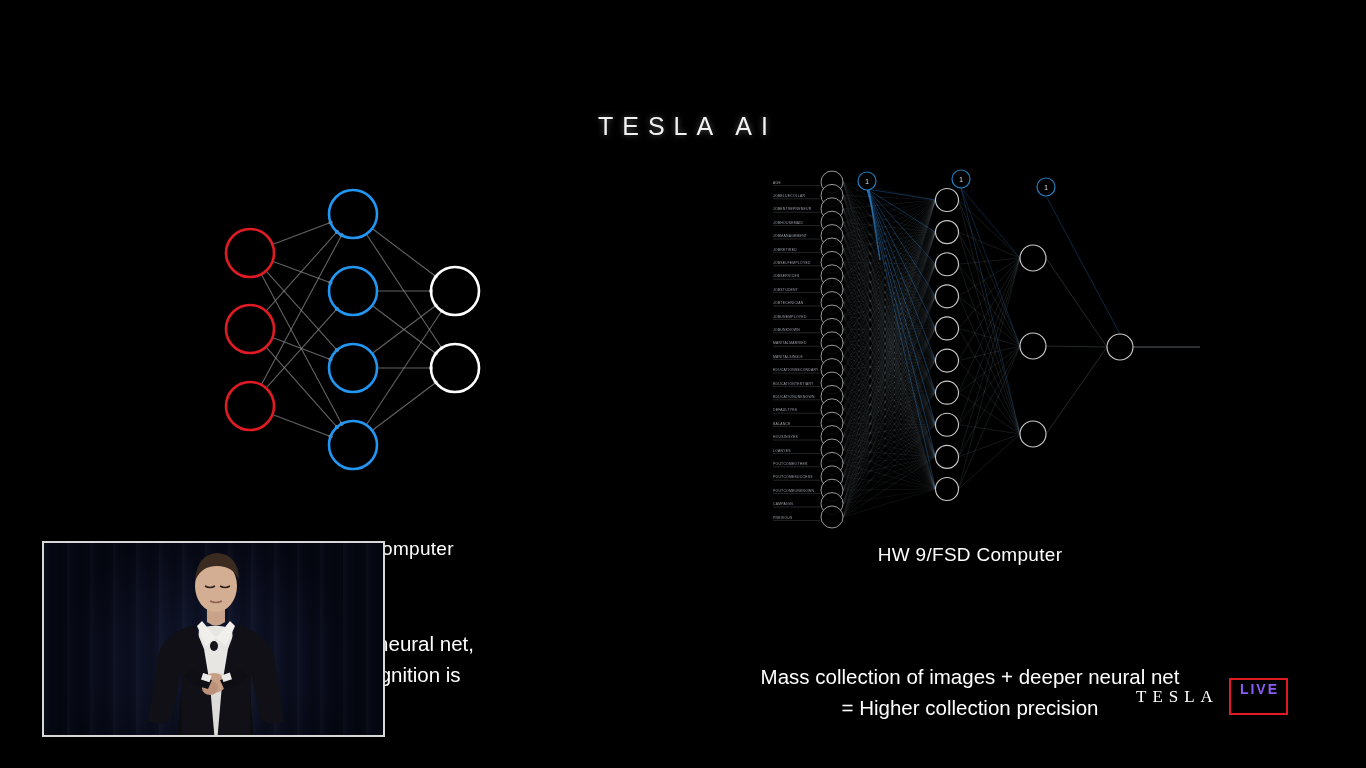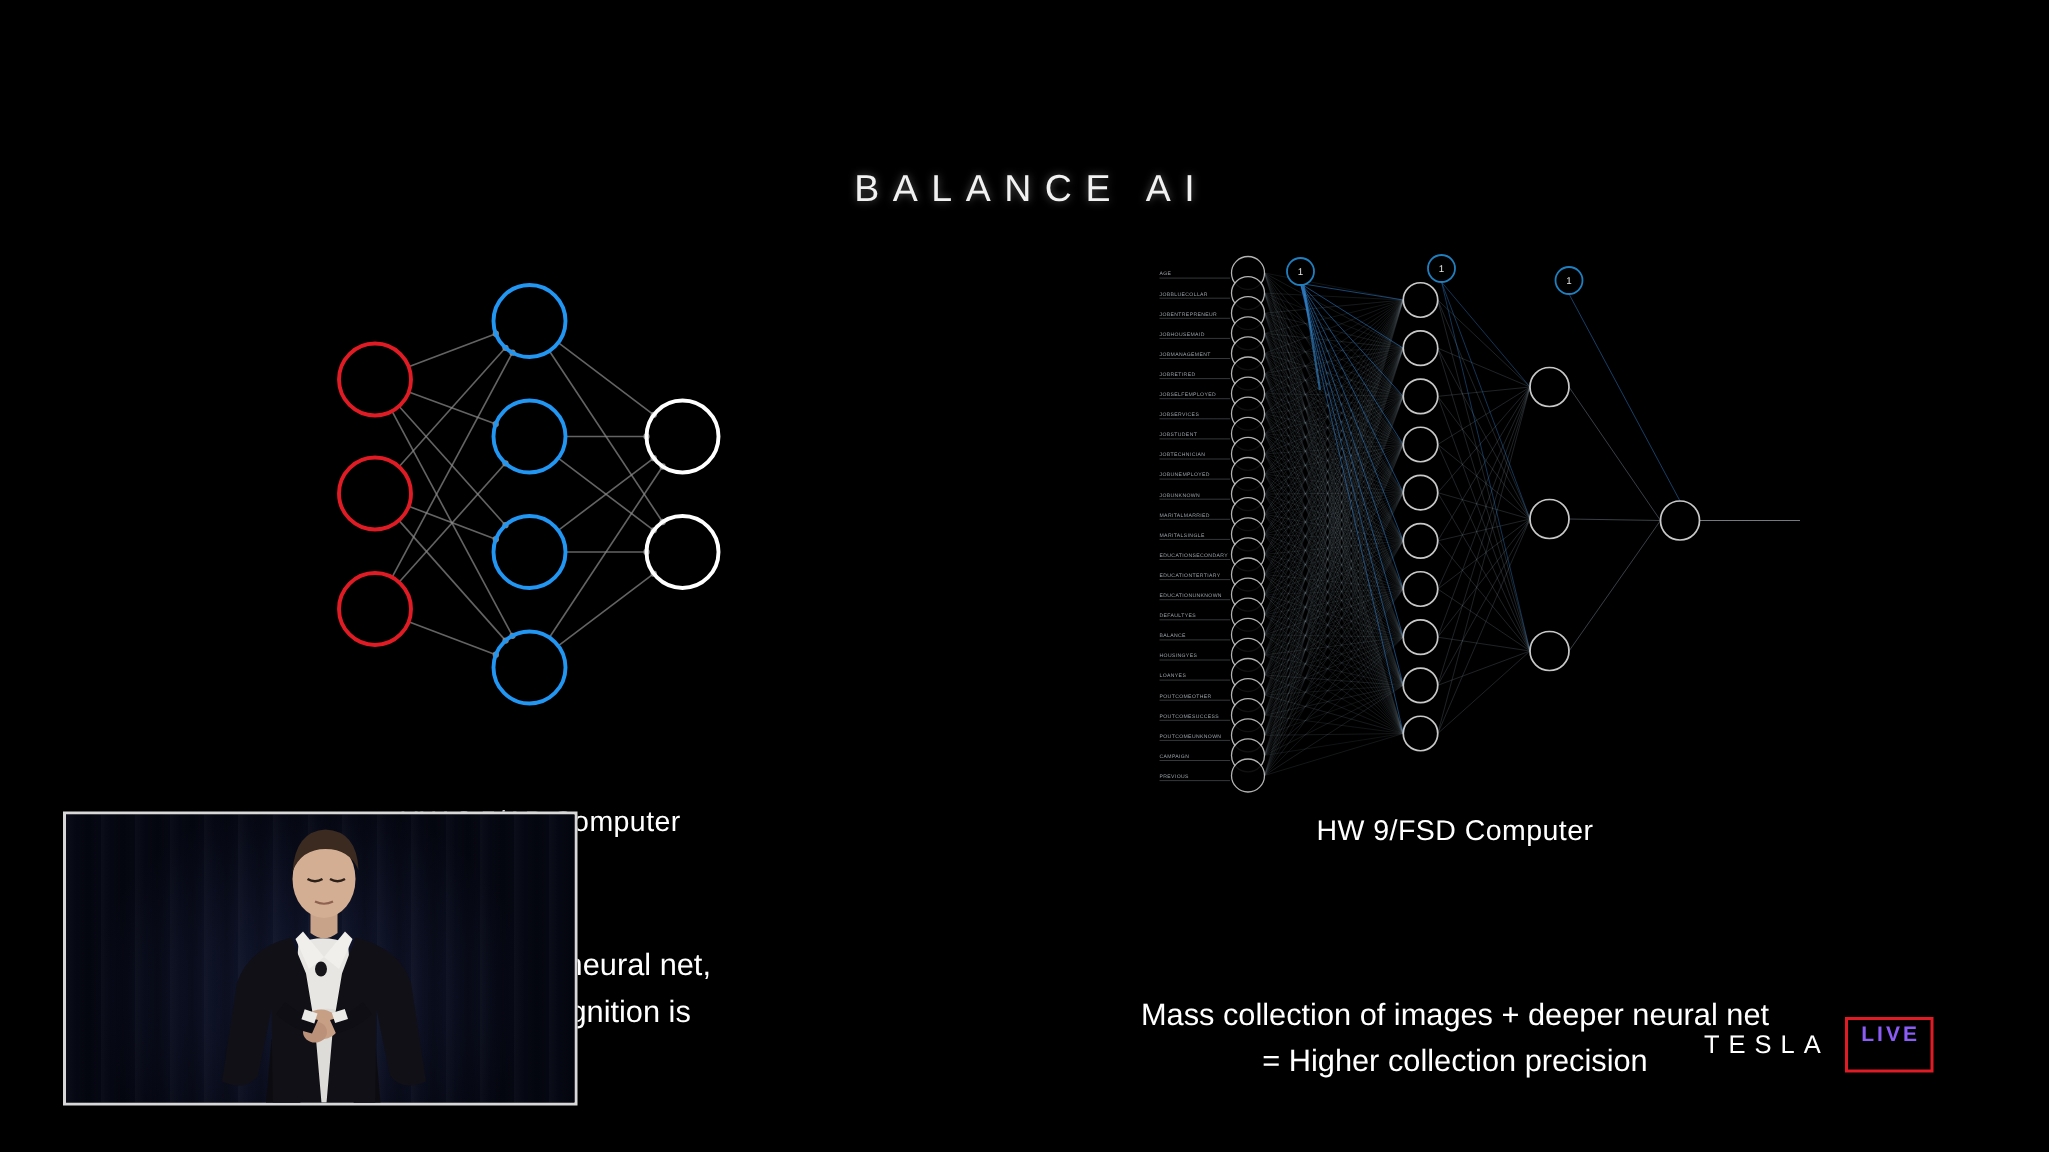--- a/index.html
+++ b/index.html
@@ -91,38 +91,38 @@
   #tesla-live {
     position:absolute;
     left:1136px; top:678px;
     display:flex; align-items:center; gap:10px;
   }
   #tesla-wordmark {
     color:#ffffff;
     font-size:17px;
     letter-spacing:6px;
     font-weight:400;
-    font-family:Liberation Sans, sans-serif;
+    font-family:Liberation Serif, serif;
   }
   #live-badge {
     border:2px solid #e01b24;
     color:#8b5cf6;
     font-size:14px;
     font-weight:700;
     letter-spacing:2px;
     padding:2px 7px 17px 9px;
     line-height:1;
   }
 </style>
 </head>
 <body>
 
 <div id="stage">
 
-  <div id="slide-title">BALANCE AI</div>
+  <div id="slide-title">TESLA AI</div>
 
   <svg class="net-svg" id="left-net-svg" viewBox="0 0 1366 768" xmlns="http://www.w3.org/2000/svg">
       <g>
         <line x1="272.44492021657555" y1="244.5014379762481" x2="330.55507978342445" y2="222.4985620237519" stroke="#8a8a8a" stroke-width="1.1" opacity="0.72"></line>
         <circle cx="330.55507978342445" cy="222.4985620237519" r="2.1" fill="#8a8a8a" opacity="0.95"></circle>
         <line x1="272.51650021384387" y1="261.30705833132106" x2="330.48349978615613" y2="282.69294166867894" stroke="#8a8a8a" stroke-width="1.1" opacity="0.72"></line>
         <circle cx="330.48349978615613" cy="282.69294166867894" r="2.1" fill="#8a8a8a" opacity="0.95"></circle>
         <line x1="266.01216286883783" y1="270.8776575720034" x2="336.98783713116217" y2="350.1223424279966" stroke="#8a8a8a" stroke-width="1.1" opacity="0.72"></line>
         <circle cx="336.98783713116217" cy="350.1223424279966" r="2.1" fill="#8a8a8a" opacity="0.95"></circle>
         <line x1="261.3455388624838" y1="274.1489656465717" x2="341.6544611375162" y2="423.8510343534283" stroke="#8a8a8a" stroke-width="1.1" opacity="0.72"></line>

